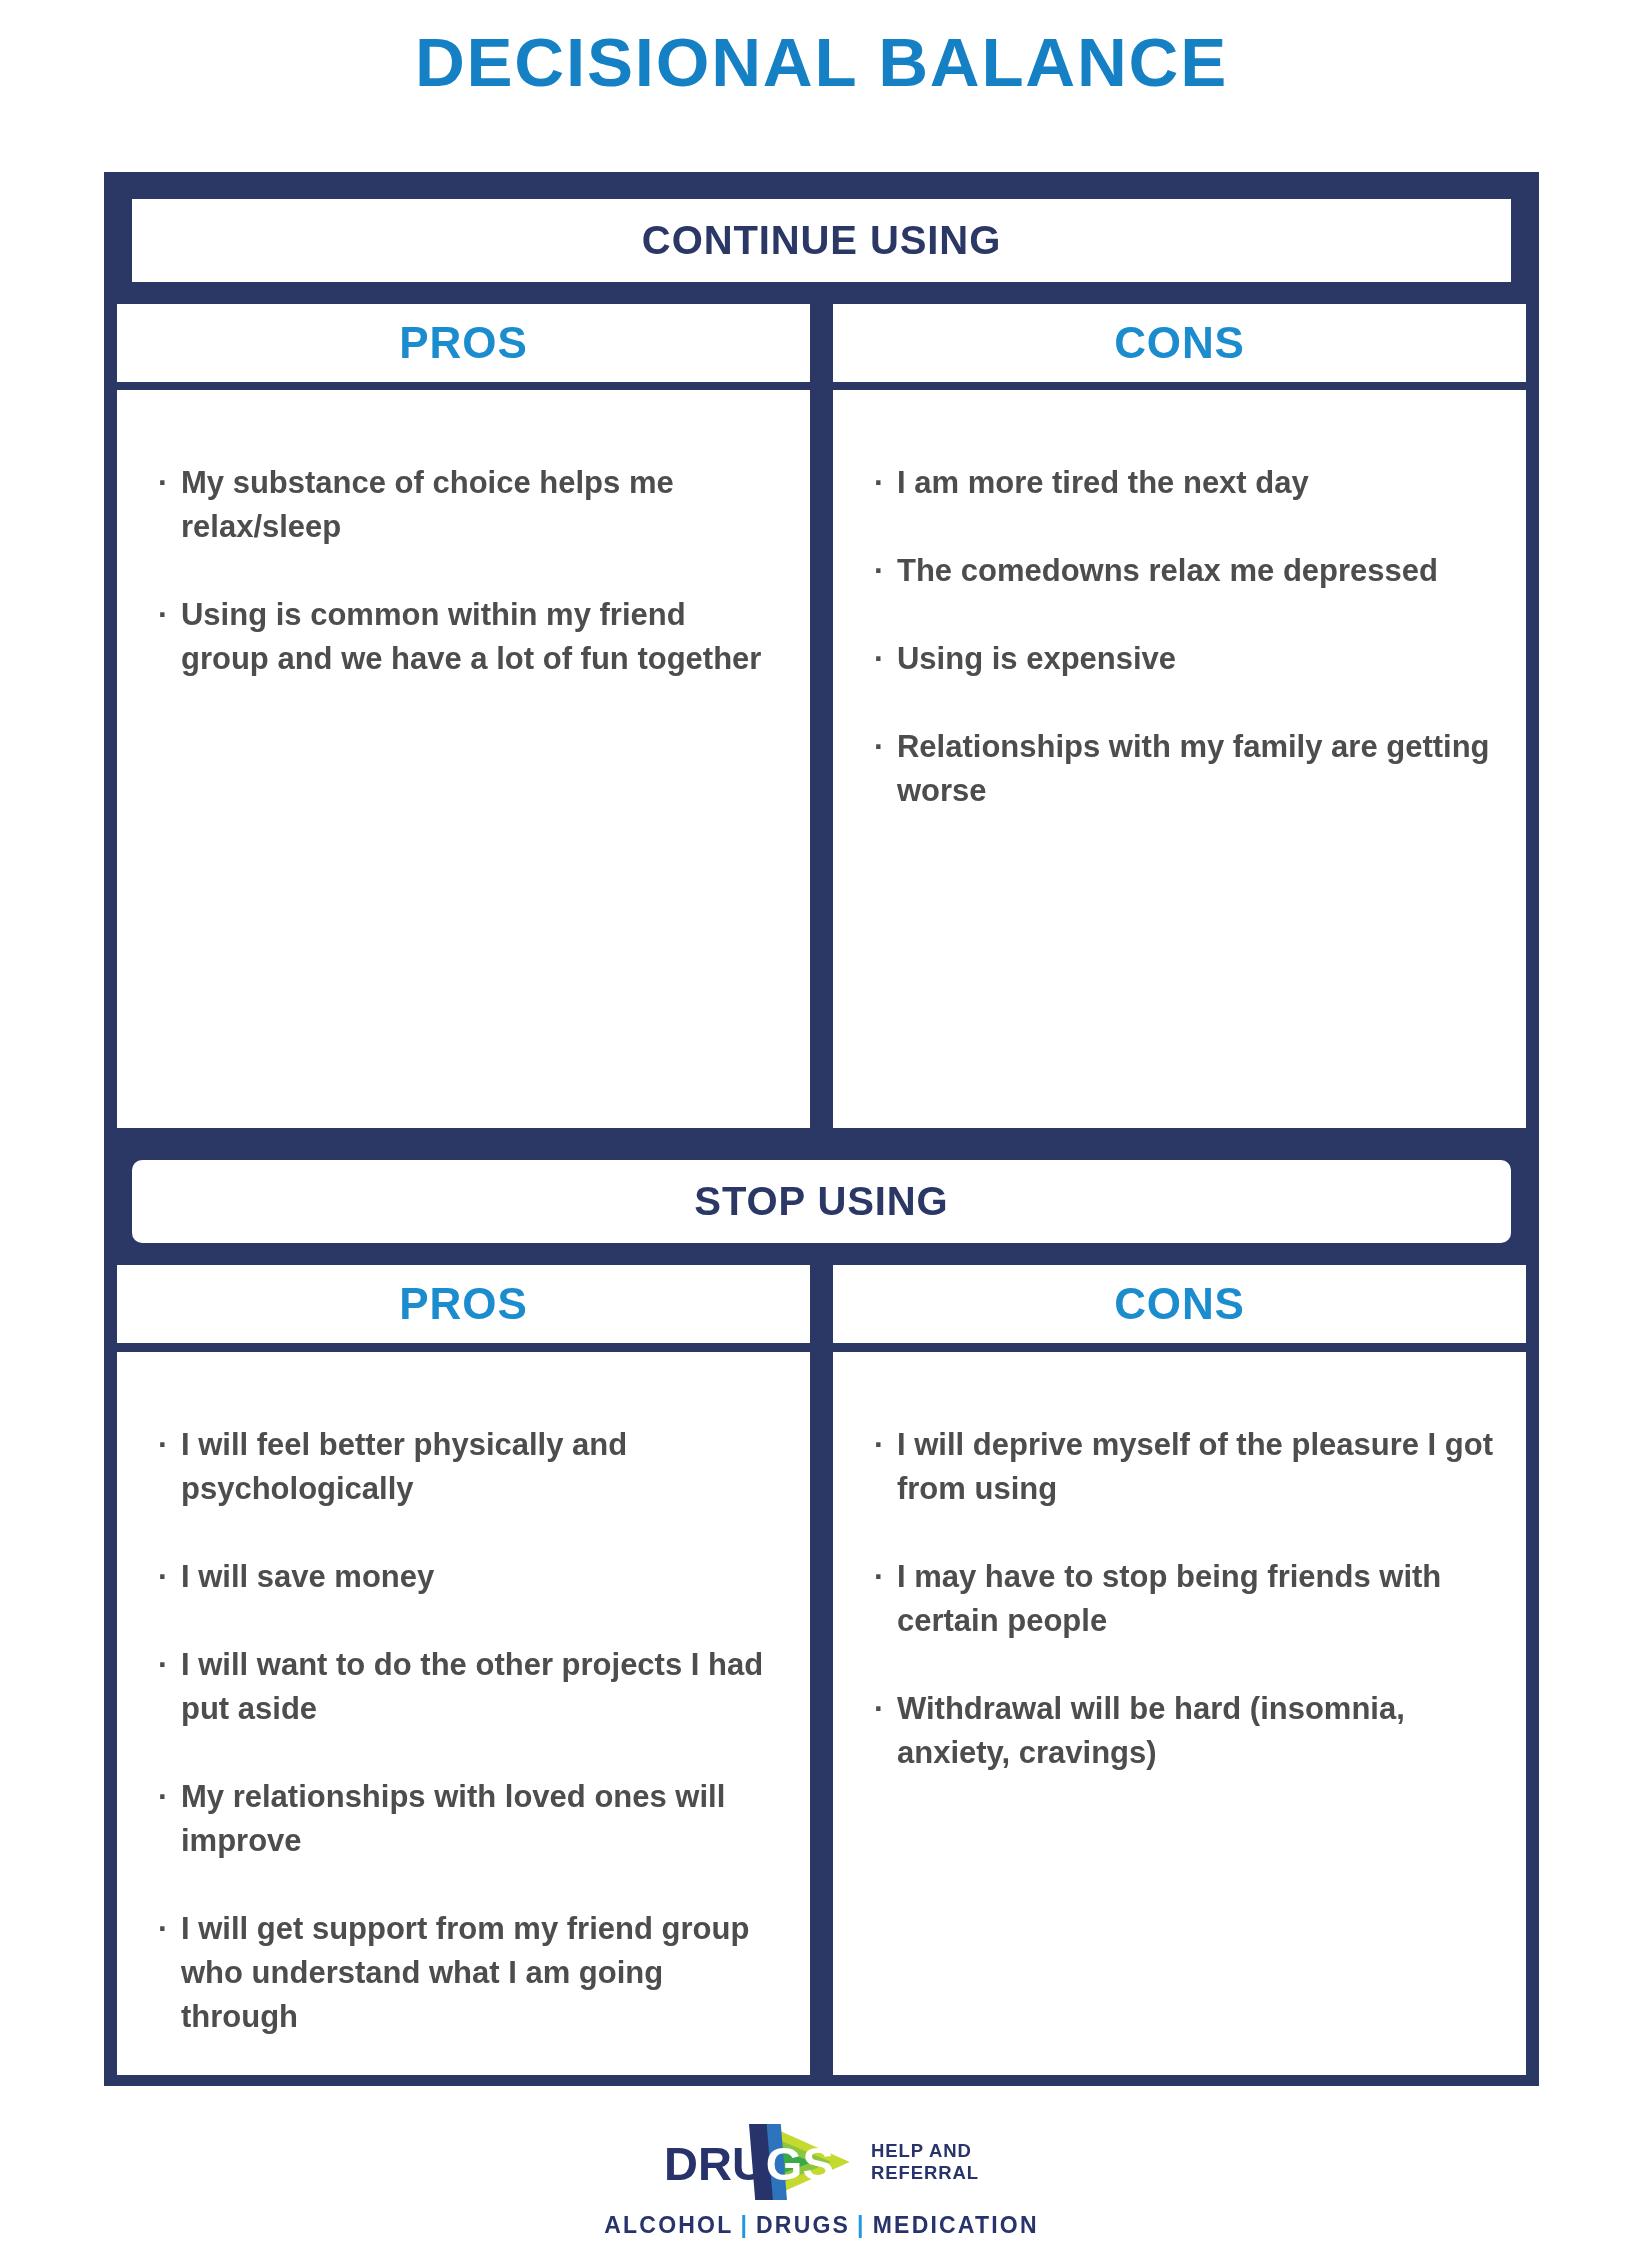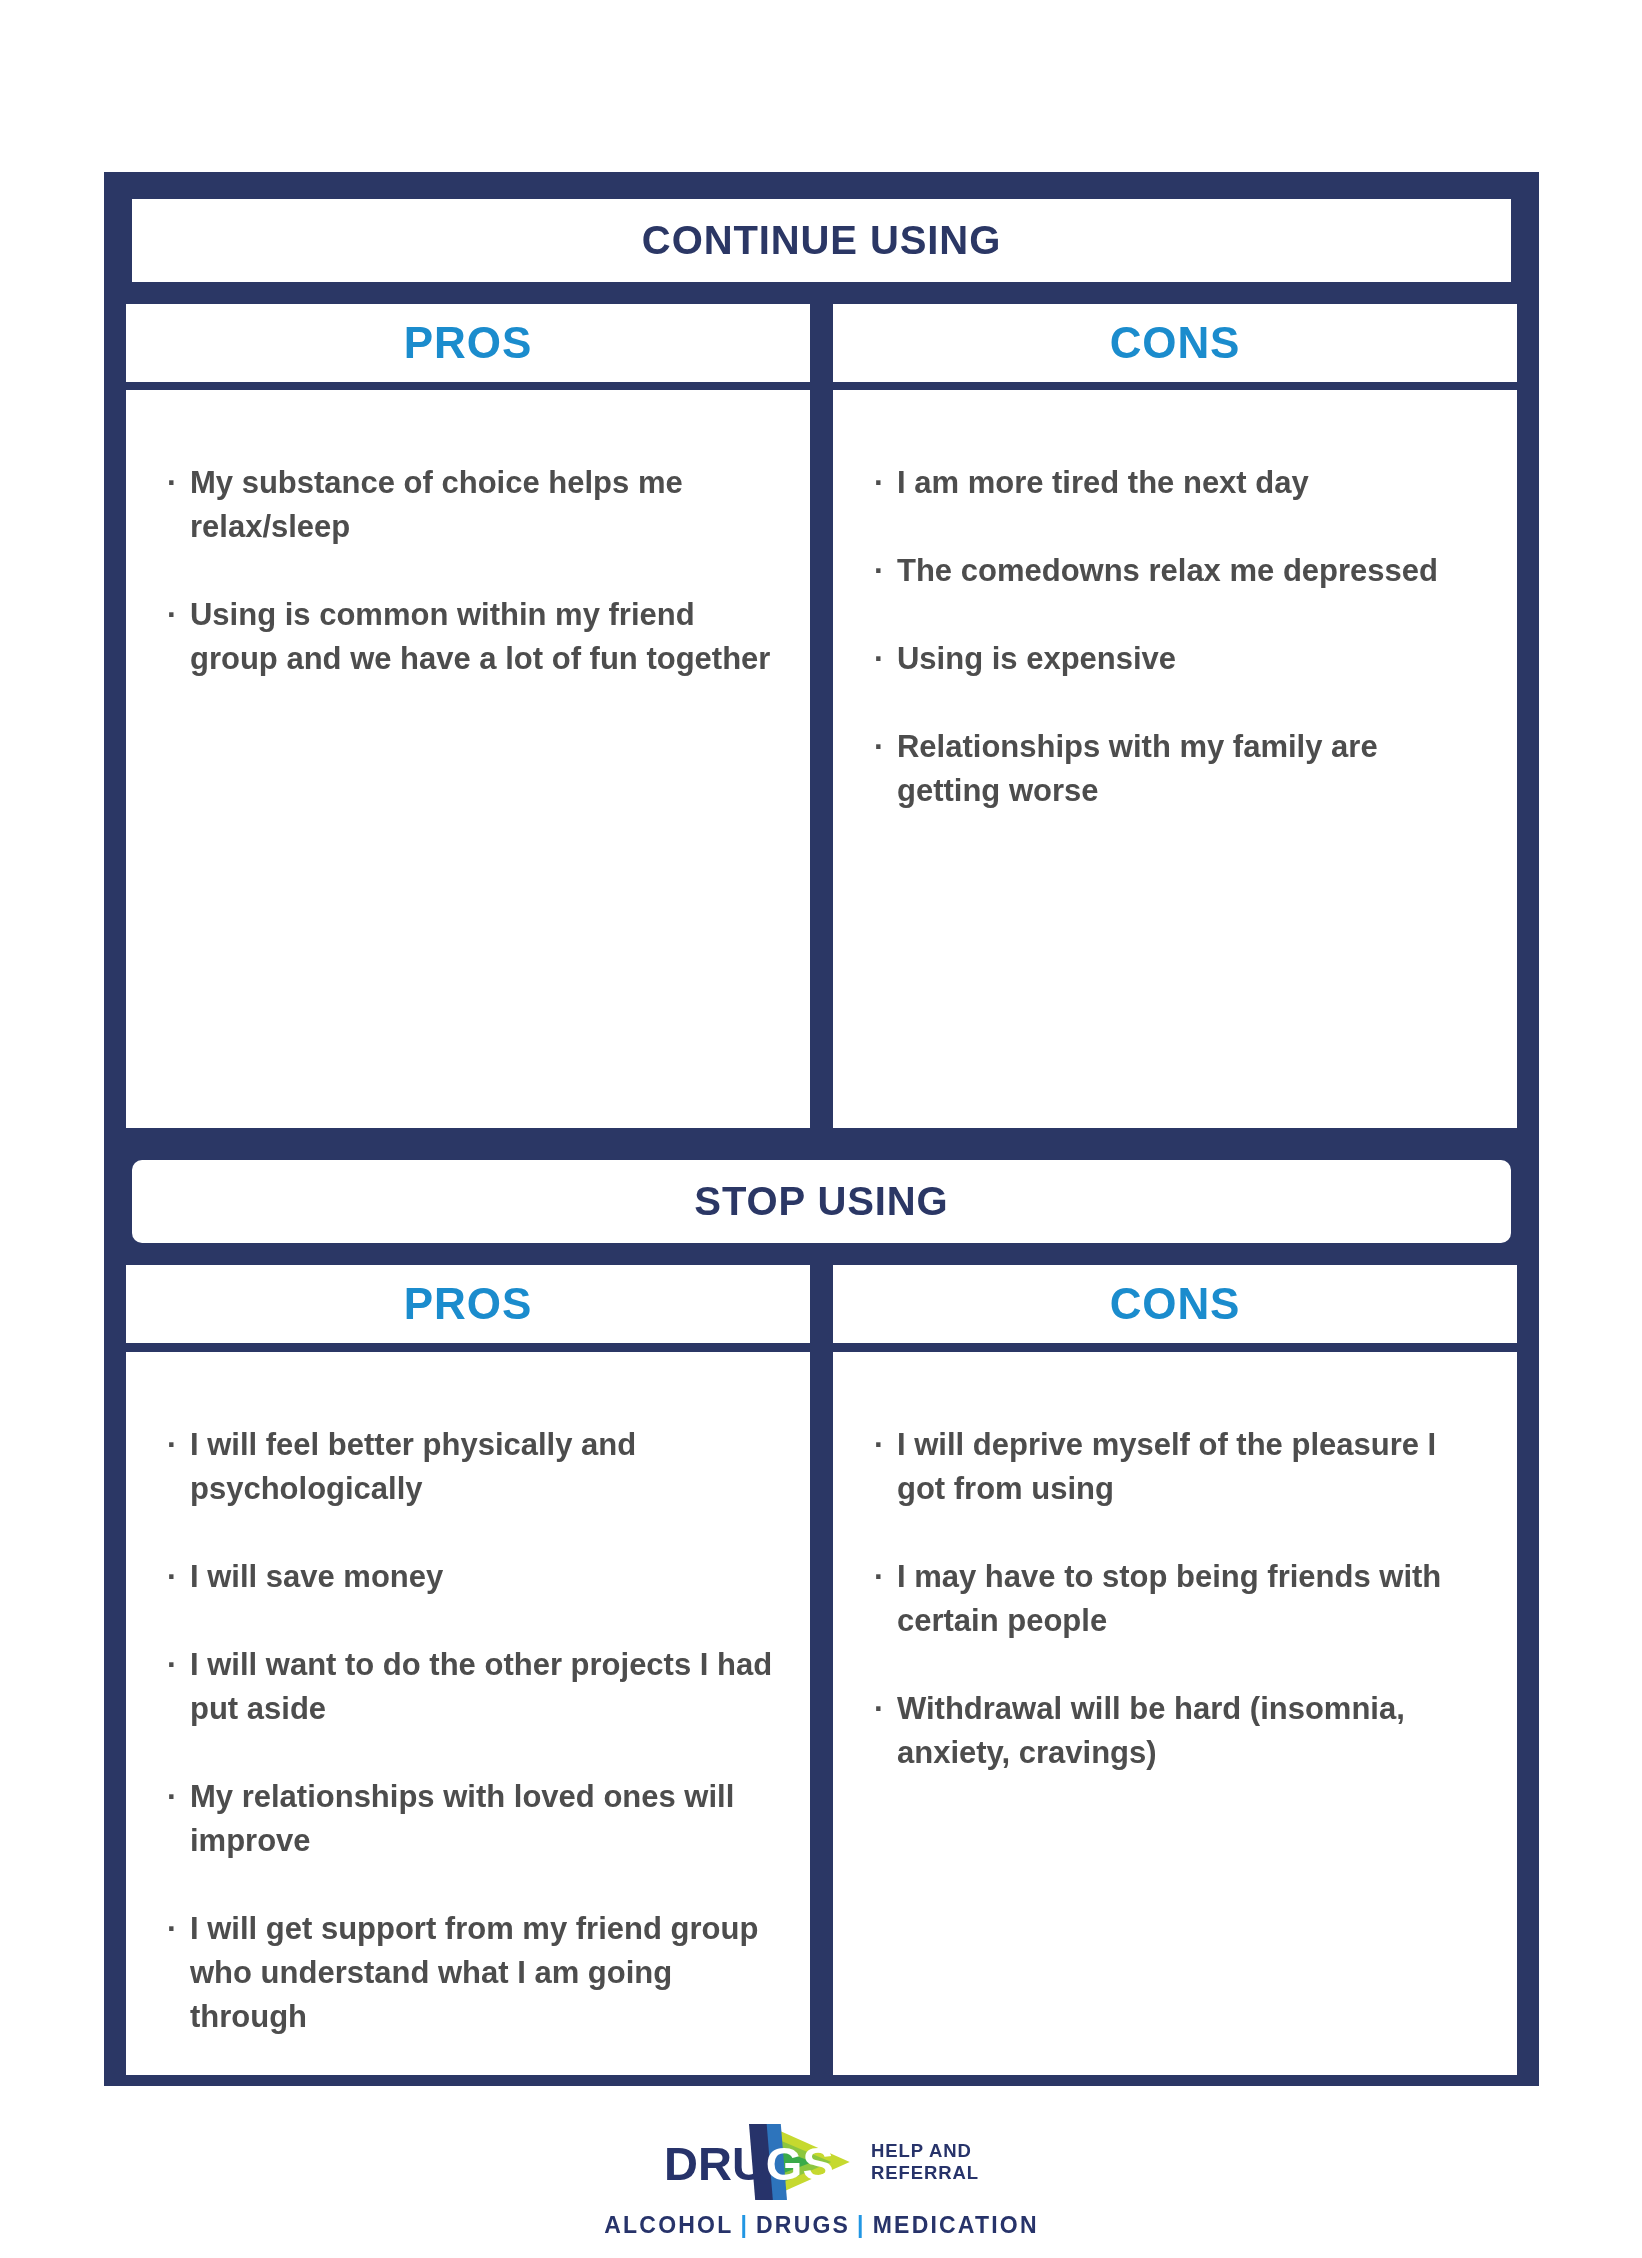--- a/index.html
+++ b/index.html
@@ -49,21 +49,21 @@
     font-size: 40px;
     font-weight: bold;
     letter-spacing: 0.9px;
     color: #2b3765;
   }
 
   .grid {
     display: grid;
     grid-template-columns: 1fr 1fr;
     column-gap: 23px;
-    padding: 0 22px;
+    padding: 0 13px;
   }
   .grid-head { margin-top: 22px; }
   .grid-body { margin-top: 8.8px; }
 
   .cell-head {
     background: #ffffff;
     height: 78px;
     display: flex;
     align-items: center;
     justify-content: center;
@@ -129,20 +129,21 @@
     color: #27336a;
     white-space: nowrap;
   }
   .tagline .pipe { color: #2196e3; padding: 0 7px; }
 </style>
 </head>
 <body>
 
 <div class="page">
 
+  <div class="page-title">DECISIONAL BALANCE</div>
 
   <div class="balance-box">
 
     <div class="section section-continue">
       <div class="sec-band">
         <span class="sec-band-text">CONTINUE USING</span>
       </div>
       <div class="grid grid-head">
         <div class="cell-head">
           <span class="cell-head-text">PROS</span>

